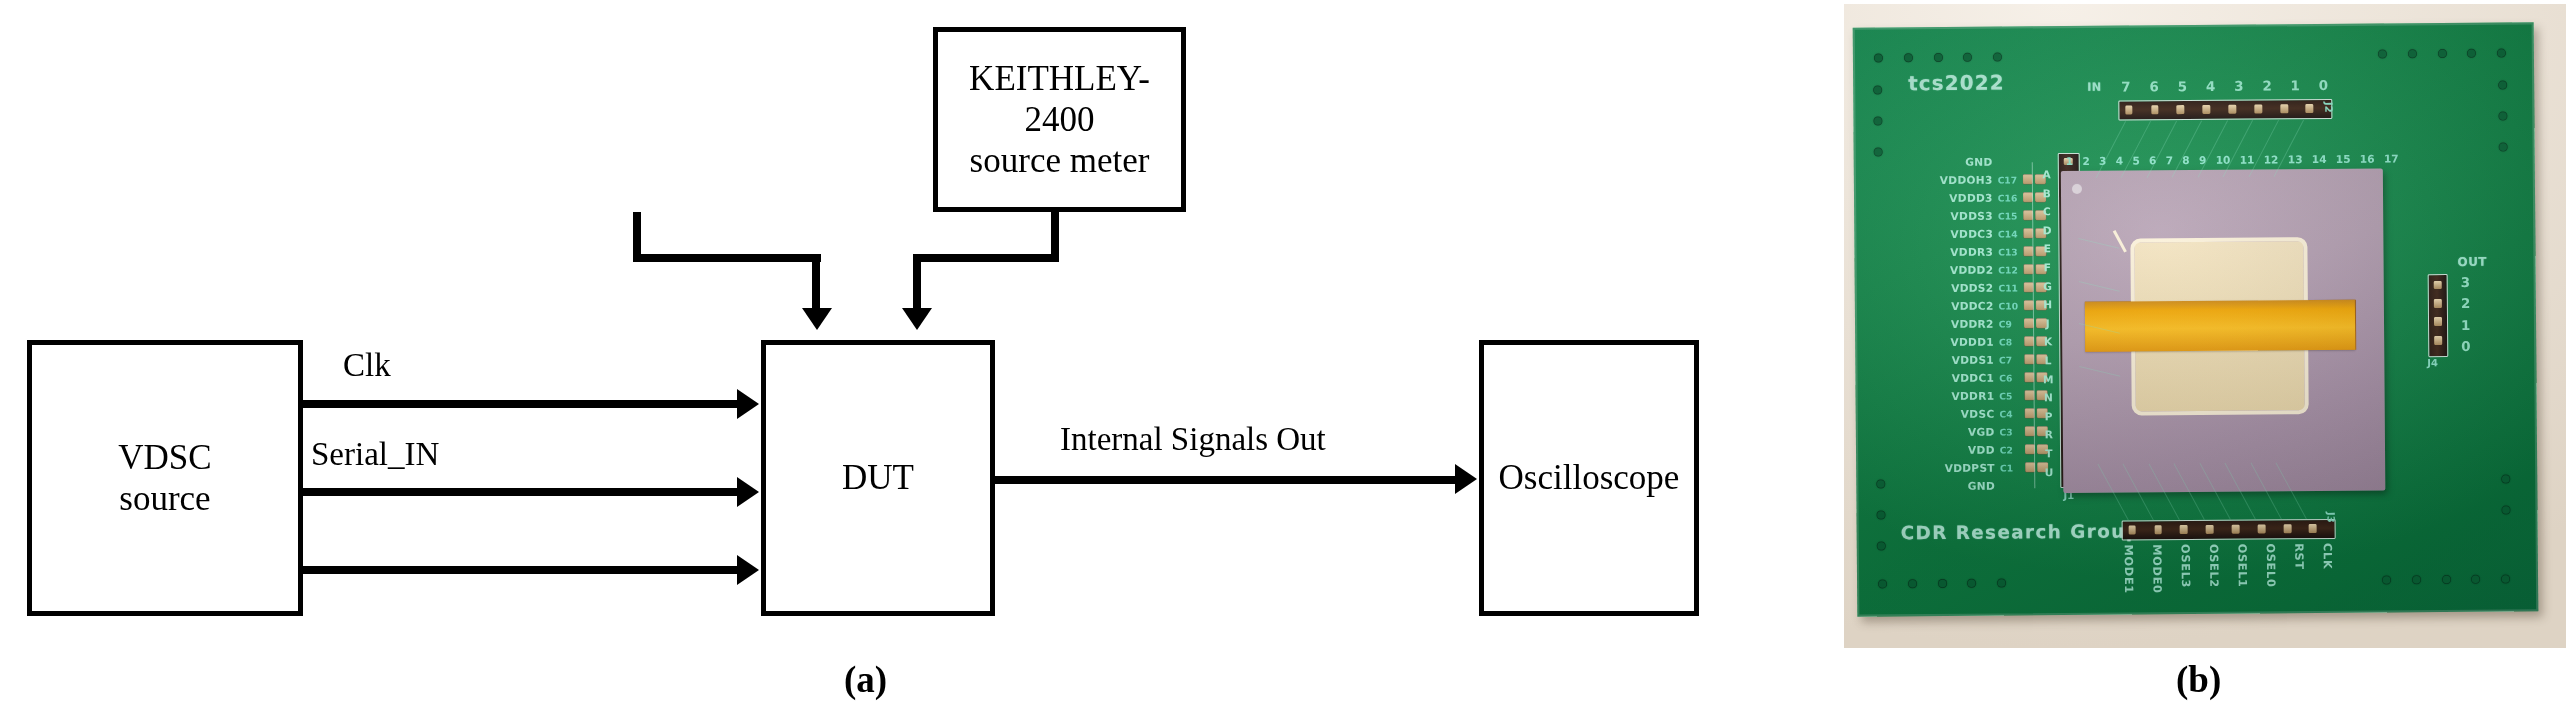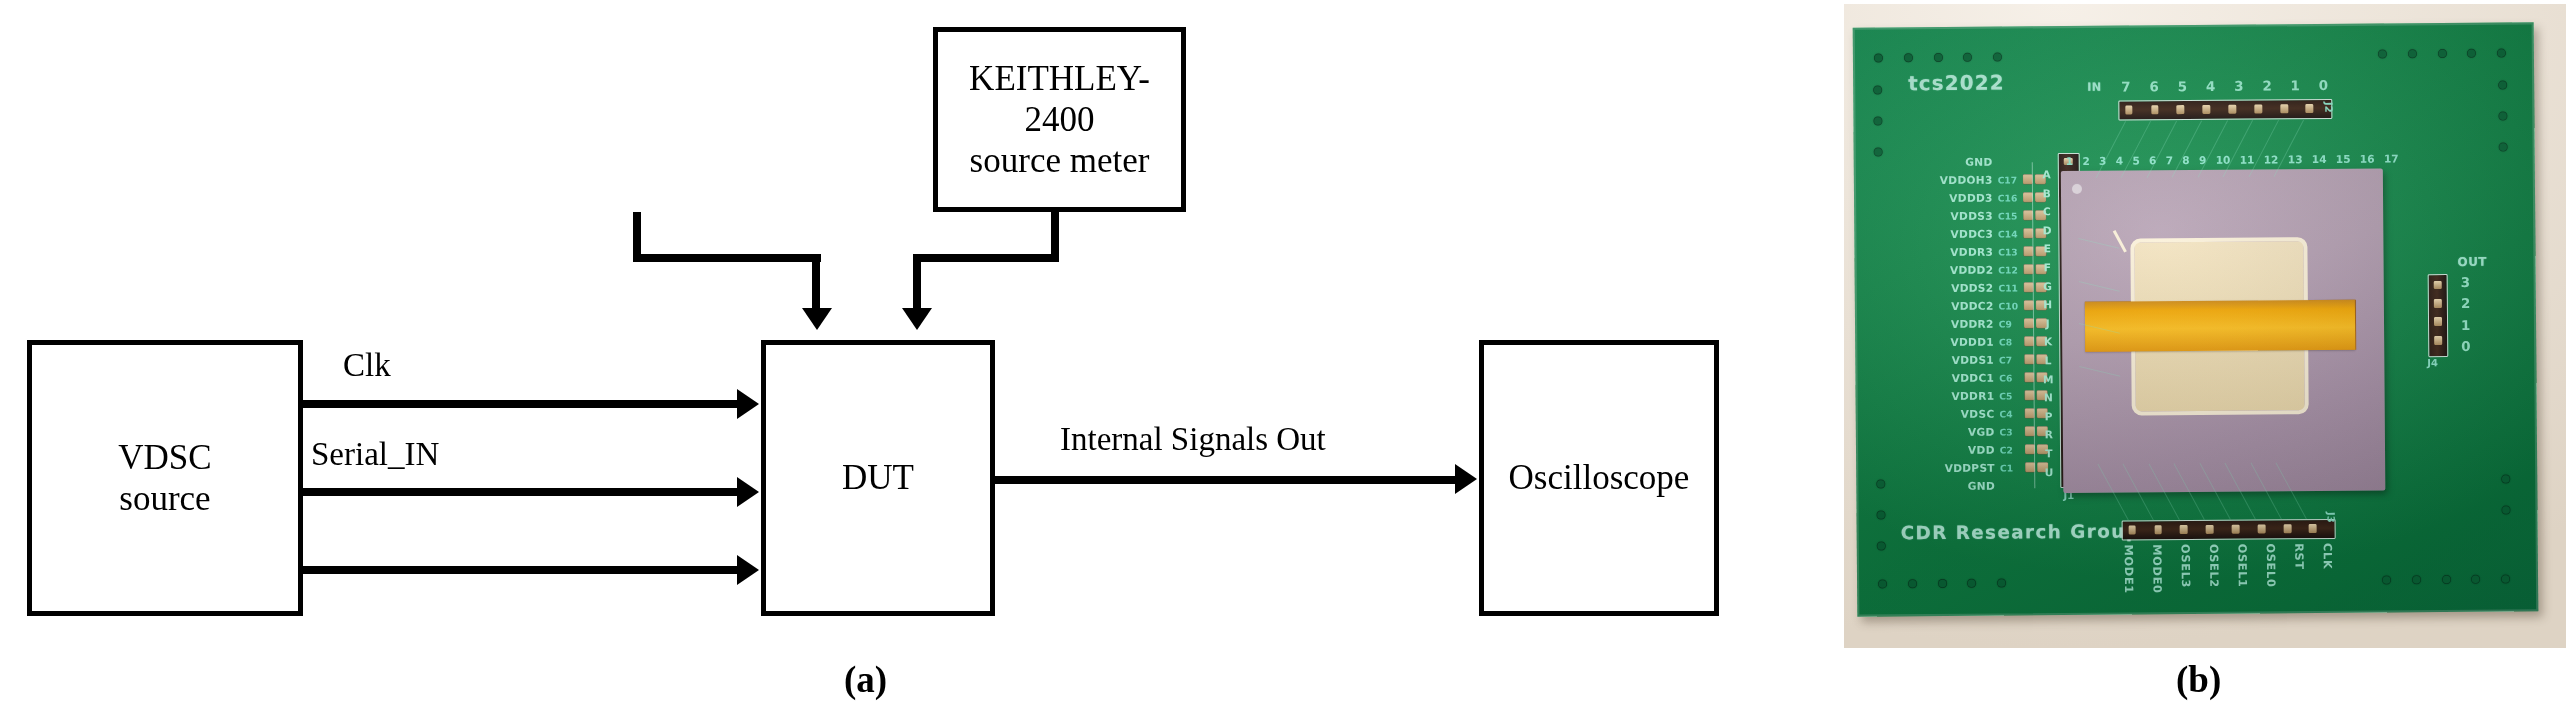--- a/index.html
+++ b/index.html
@@ -36,21 +36,21 @@
     text-align: center;
     color: #000;
     line-height: 1.18;
     font-family: "Liberation Serif", "DejaVu Serif", serif;
   }
 
   #blk-power   { left: 517px;  top: 27px;  width: 241px; height: 185px; font-size: 35px; }
   #blk-keith   { left: 933px; top: 27px;  width: 253px; height: 185px; font-size: 35px; }
   #blk-fpga    { left: 27px;   top: 340px; width: 276px; height: 276px; font-size: 35px; }
   #blk-dut     { left: 761px; top: 340px; width: 234px; height: 276px; font-size: 35px; }
-  #blk-scope   { left: 1479px; top: 340px; width: 240px; height: 276px; font-size: 35px; }
+  #blk-scope   { left: 1479px; top: 340px; width: 220px; height: 276px; font-size: 35px; }
 
   .blk-inner { padding: 0 5.7px; }
 
   
   .hline {
     position: absolute;
     background: #000;
     height: 7.8px;
   }
   .vline {

